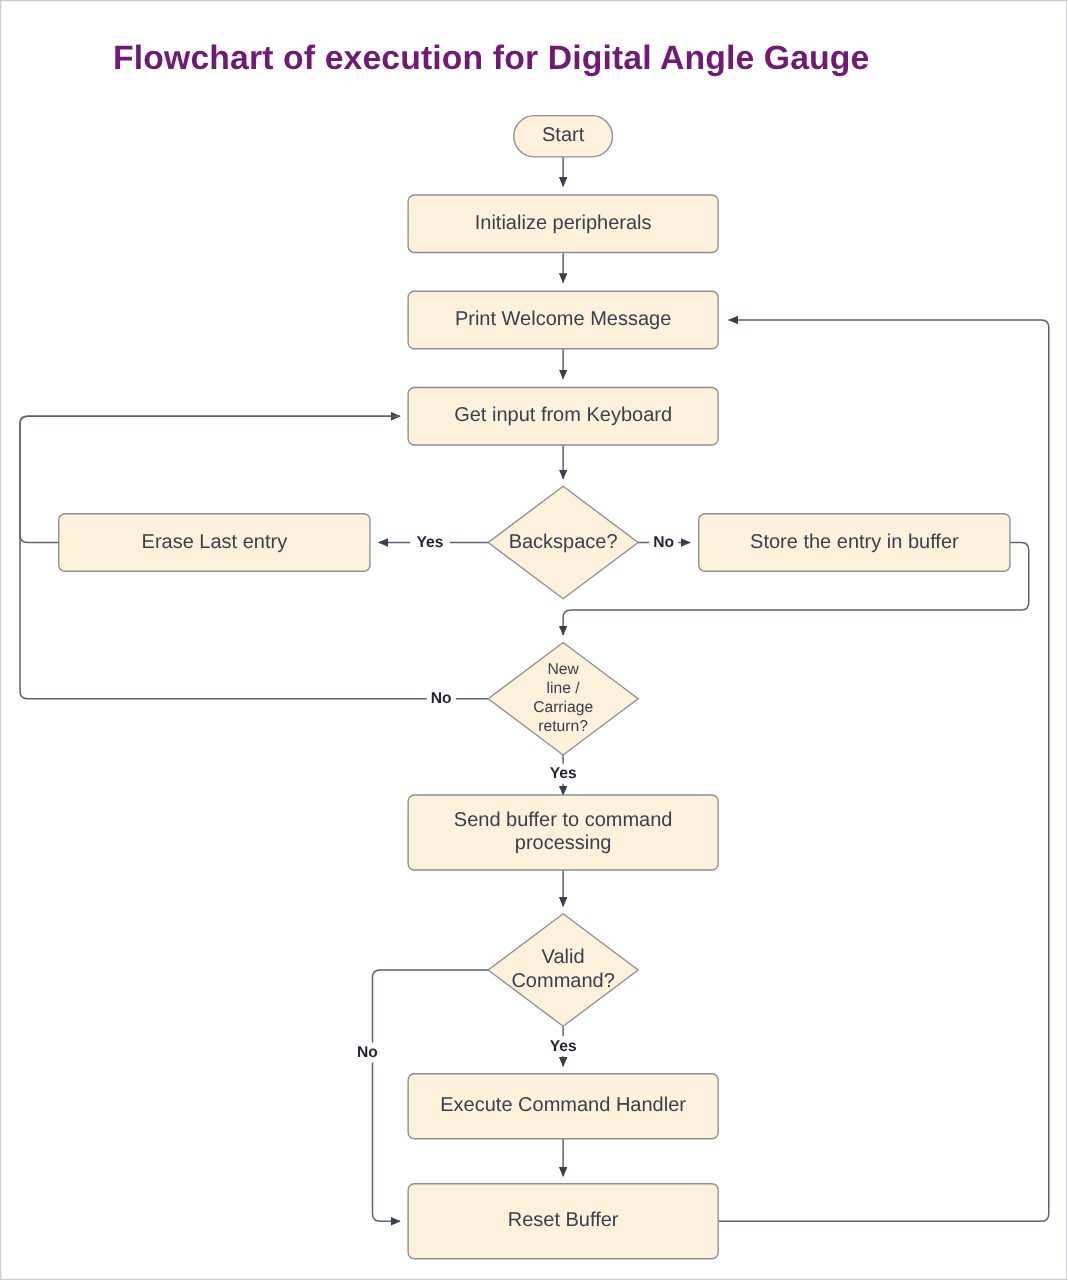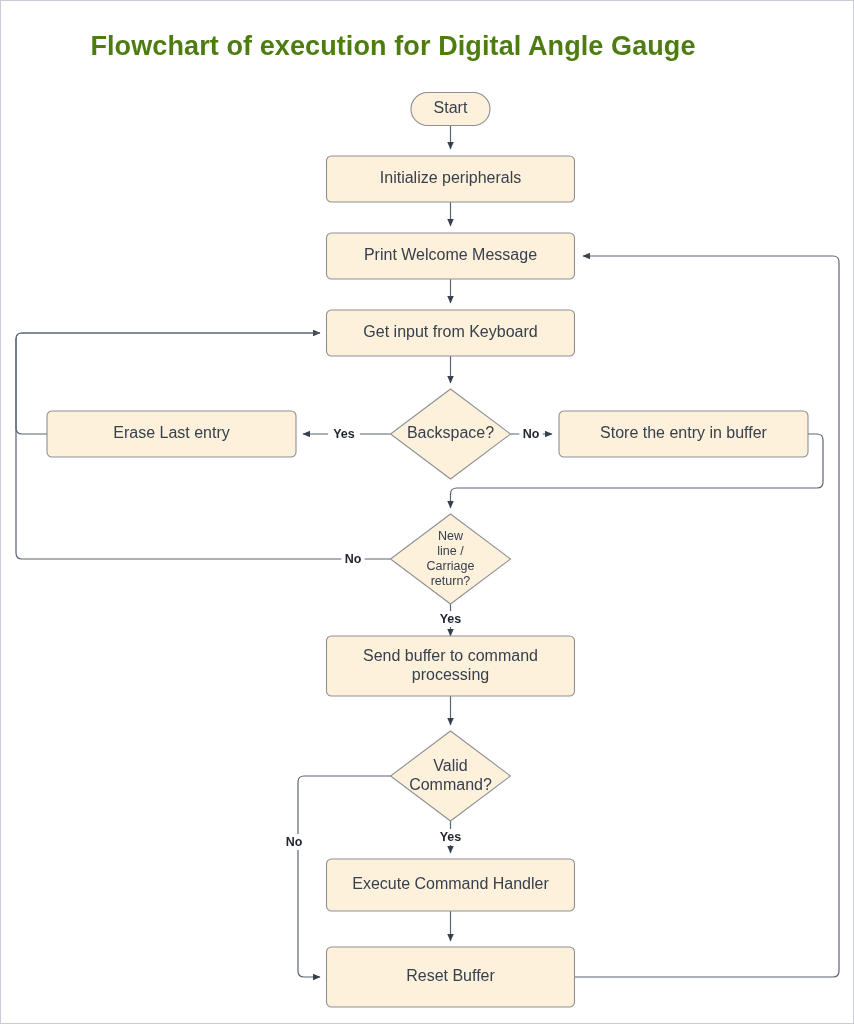--- a/index.html
+++ b/index.html
@@ -22,21 +22,21 @@
     background: #ffffff;
   }
   #chart-title {
     position: absolute;
     left: 0;
     top: 30px;
     width: 784px;
     text-align: center;
     font-size: 27px;
     font-weight: bold;
-    color: #4d7c0f;
+    color: #701a75;
     letter-spacing: 0.1px;
   }
   svg#flow {
     position: absolute;
     left: 0;
     top: 0;
   }
   .node-shape {
     fill: #fdf1dc;
     stroke: #8d8f93;

